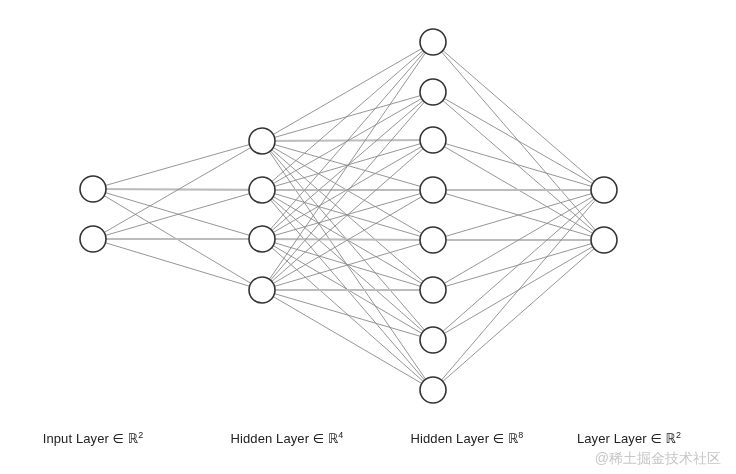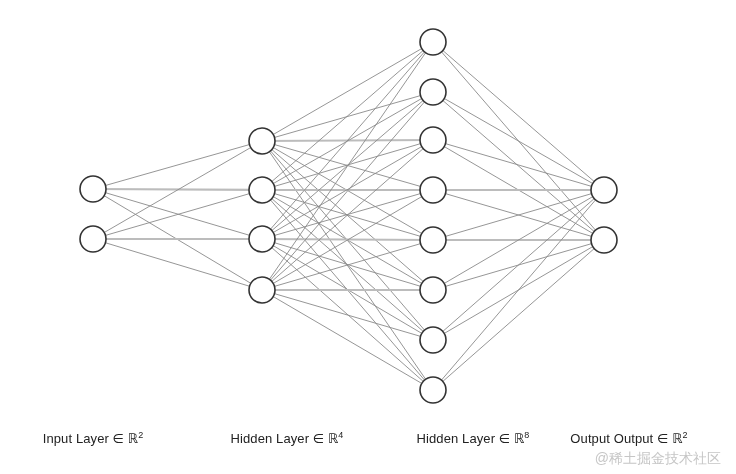--- a/index.html
+++ b/index.html
@@ -145,19 +145,19 @@
         <circle cx="433" cy="340" r="13" class="node"></circle>
         <circle cx="433" cy="390" r="13" class="node"></circle>
         <circle cx="604" cy="190" r="13" class="node"></circle>
         <circle cx="604" cy="240" r="13" class="node"></circle>
       </g>
   </svg>
 
   <div id="labels-group">
       <div class="layer-label" style="left: 93px; top: 431px;"><span>Input Layer ∈ ℝ</span><sup>2</sup></div>
       <div class="layer-label" style="left: 287px; top: 431px;"><span>Hidden Layer ∈ ℝ</span><sup>4</sup></div>
-      <div class="layer-label" style="left: 467px; top: 431px; margin-left: 6px;"><span>Hidden Layer ∈ ℝ</span><sup>8</sup></div>
-      <div class="layer-label" style="left: 629px; top: 431px;"><span>Output Output ∈ ℝ</span><sup>2</sup></div>
+      <div class="layer-label" style="left: 467px; top: 431px;"><span>Hidden Layer ∈ ℝ</span><sup>8</sup></div>
+      <div class="layer-label" style="left: 629px; top: 431px;"><span>Layer Layer ∈ ℝ</span><sup>2</sup></div>
     </div>
 
   <div id="watermark">@稀土掘金技术社区</div>
 
 </div>
 
 </body></html>

